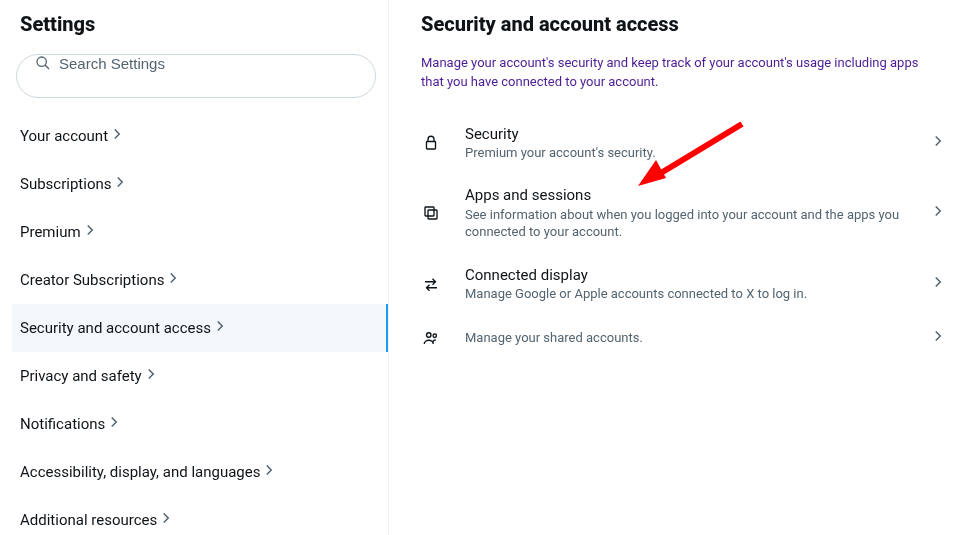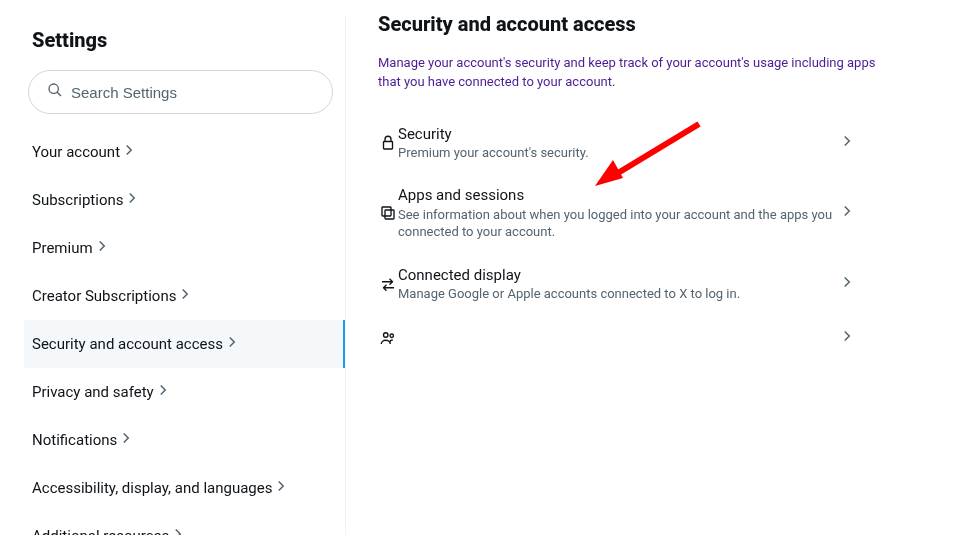--- a/index.html
+++ b/index.html
@@ -7,37 +7,36 @@
       font-family: -apple-system, BlinkMacSystemFont, "Segoe UI", Roboto, Helvetica, Arial, sans-serif;
       color:#0f1419;
       background:#fff;
       width:979px;
       height:535px;
       display:flex;
       overflow:hidden;
     }
     
     .left {
-      width:346px;
+      width:389px;
       flex-shrink:0;
-      padding:8px 8px 0 24px;
+      padding:8px 8px 0 12px;
       border-right:1px solid #eff3f4;
-      margin-top:16px;
     }
     .left h1 {
       font-size:20px;
       font-weight:800;
       padding:4px 4px 18px 8px;
     }
     .search-wrap {
       padding:0 4px 14px 4px;
     }
     .search {
       display:flex;
-      align-items:center;
+      align-items:flex-start;
       gap:8px;
       border:1px solid #cfd9de;
       border-radius:26px;
       height:44px;
       padding:0 18px;
     }
     .search svg { width:16px; height:16px; }
     .search input {
       border:none; outline:none; background:transparent;
       font-size:15px; width:100%;
@@ -74,20 +73,21 @@
     .right .subtitle {
       font-size:13px;
       color:#4c1d95;
       line-height:1.45;
       padding-bottom:20px;
       max-width:520px;
     }
     .row {
       display:flex;
       align-items:center;
+      gap:24px;
       padding:12px 0;
       cursor:pointer;
     }
     .row .ico {
       width:20px; height:20px; flex-shrink:0;
       display:flex; align-items:center; justify-content:center;
     }
     .row .ico svg { width:18px; height:18px; stroke:#0f1419; stroke-width:1.8; fill:none; }
     .row .txt { flex:1; max-width:440px; }
     .row .txt .title { font-size:15px; font-weight:400; color:#0f1419; line-height:1.35; }
@@ -230,20 +230,21 @@
   <div class="row">
     <span class="ico">
       <svg viewBox="0 0 24 24">
           <circle cx="9" cy="8" r="3"></circle>
           <path d="M3 20c0-3 3-5 6-5s6 2 6 5"></path>
           <circle cx="17" cy="9" r="2.3"></circle>
           <path d="M14.5 18c0-2 1.8-3.5 4-3.5"></path>
         </svg>
     </span>
     <div class="txt">
+      <div class="desc">Manage your shared accounts.</div>
     </div>
     <span class="right-chev"><svg viewBox="0 0 24 24">
           <polyline points="9 6 15 12 9 18"></polyline>
         </svg></span>
   </div>
 
   <div class="arrow-overlay">
     <svg width="120" height="80" viewBox="0 0 120 80">
       <defs></defs>
       <line x1="110" y1="10" x2="24" y2="62" stroke="red" stroke-width="6"></line>

